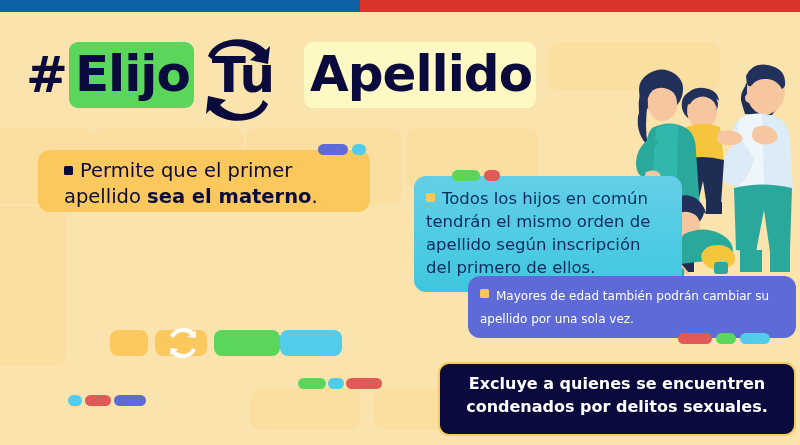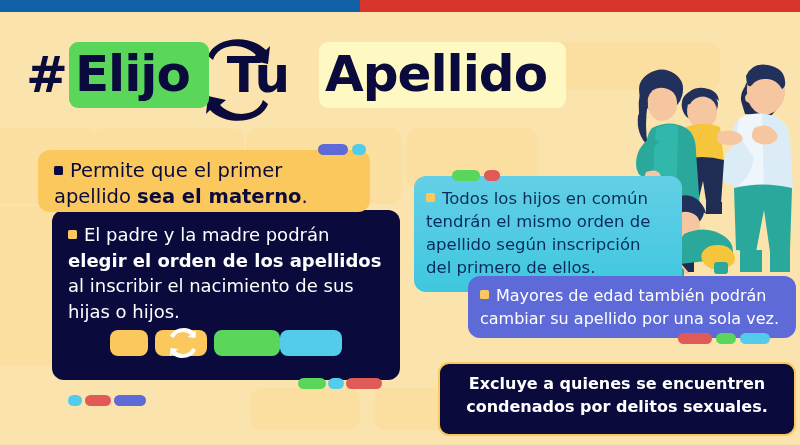--- a/index.html
+++ b/index.html
@@ -23,56 +23,56 @@
   .bgblock{ position:absolute; background:#fbdfa0; border-radius:12px; }
 
   
   .headline{
     position:absolute; left:26px; top:44px;
     height:62px; display:flex; align-items:center;
     font-weight:bold; font-size:50px; letter-spacing:-1px;
     color:#0a0a3c; white-space:nowrap; z-index:6;
   }
   .headline .hash{ padding-right:2px; }
-  .hl-chip{ border-radius:9px; padding:3px 19px 5px 6px; display:inline-block; }
+  .hl-chip{ border-radius:9px; padding:3px 4px 5px 6px; display:inline-block; }
   .hl-green{ background:#5ad65a; }
   .hl-cyan { background:#fef9c3;margin-left:12px; }
   .hl-plain{ padding:0 18px; }
 
   .swapicon{
     position:absolute; left:192px; top:30px;
     width:92px; height:100px; z-index:5;
   }
 
   
   .card{ position:absolute; border-radius:12px; }
 
   .card-yellow{
     background:#fbc85d; color:#0a0a3c;
     left:38px; top:150px; width:332px; height:62px;
-    padding:8px 16px 8px 16px;
+    padding:8px 16px 8px 26px;
     font-size:19.5px; line-height:26px; z-index:7;
   }
   .card-dark{
     background:#0a0a3c; color:#ffffff;
     left:52px; top:210px; width:348px; height:170px;
     padding:12px 18px 10px 16px;
     font-size:18px; line-height:25.5px; z-index:6;
   }
   .card-cyan{
     background:linear-gradient(180deg,#63cfe6 0%,#3fc7e0 100%); color:#0a2a5c;
     left:414px; top:176px; width:268px; height:116px;
     padding:11px 14px 8px 12px;
     font-size:16.5px; line-height:23px; z-index:7;
   }
   .card-purple{
     background:#5d6ad8; color:#ffffff;
     left:468px; top:276px; width:328px; height:62px;
     padding:9px 4px 8px 12px;
-    font-size:16px; line-height:22.5px; z-index:8;
+    font-size:12px; line-height:22.5px; z-index:8;
   }
   .card-bottom{
     background:#0a0a3c; color:#ffffff;
     left:438px; top:362px; width:358px; height:74px;
     border:2.5px solid #fbc85d; border-radius:11px;
     padding:9px 24px; text-align:center;
     font-size:16px; line-height:22.5px; font-weight:bold; z-index:8;
   }
 
   .bullet{
@@ -186,23 +186,20 @@
     <rect x="48" y="256" width="14" height="10" rx="3" fill="#2aa89c"></rect>
     <rect x="92" y="250" width="14" height="12" rx="3" fill="#2aa89c"></rect>
   </svg>
 
   <div class="card card-yellow">
     <span class="bullet b-dark"></span><span class="txt-body">Permite que el primer apellido </span><span class="txt-body bold">sea el materno</span><span class="txt-body">.</span>
   </div>
   <div class="pill p-purple" style="left:318px; top:144px; width:30px; height:11px;"></div>
   <div class="pill p-cyan" style="left:352px; top:144px; width:14px; height:11px;"></div>
 
-  <div class="card card-dark">
-    <span class="bullet b-yellow"></span><span class="txt-body">El padre y la madre podrán </span><span class="txt-body bold">elegir el orden de los apellidos</span><span class="txt-body"> al inscribir el nacimiento de sus hijas o hijos.</span>
-  </div>
 
   <div class="swaprow">
     <div class="sp p-yellow" style="left:0px;   width:38px;"></div>
     <div class="sp p-yellow" style="left:45px;  width:52px;"></div>
     <div class="sp p-green" style="left:104px; width:66px;"></div>
     <div class="sp p-cyan" style="left:170px; width:62px;"></div>
   </div>
   <svg class="miniswap" viewBox="0 0 40 40">
     <path d="M7 13 q4 -8 14 -8 q6 0 10 4 l2 -2 -0.5 8 -8 -1 3 -2 q-3 -3 -7 -3 q-7 0 -10 6 z" fill="#ffffff"></path>
     <path d="M33 27 q-4 8 -14 8 q-6 0 -10 -4 l-2 2 0.5 -8 8 1 -3 2 q3 3 7 3 q7 0 10 -6 z" fill="#ffffff"></path>

